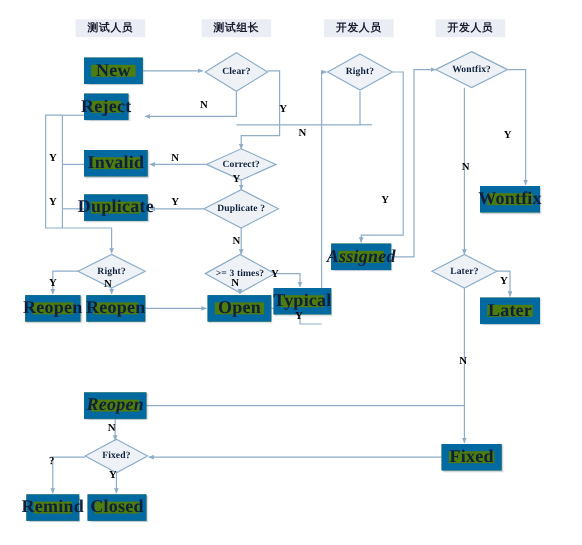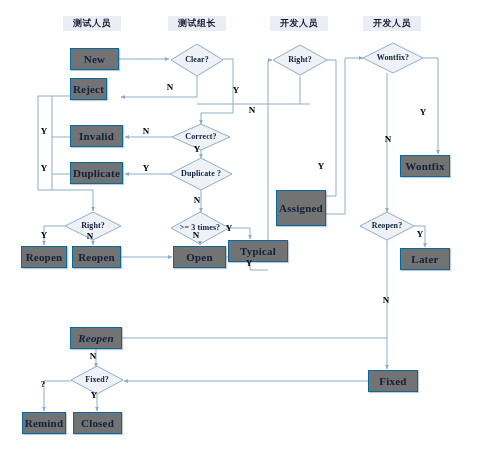--- a/index.html
+++ b/index.html
@@ -20,25 +20,25 @@
     font-weight:700;
     text-align:center;
     line-height:15px;
     height:15px;
     letter-spacing:0.5px;
     white-space:nowrap;
   }
 
   .node-box{
     position:absolute;
-    background:#737373;
-    border:1px solid #0369a1;
+    background:#4d7c0f;
+    border:6px solid #0369a1;
     box-sizing:border-box;
     color:#10203a;
-    font-size:11px;
+    font-size:15px;
     font-weight:700;
     display:flex;
     align-items:center;
     justify-content:center;
     text-align:center;
     box-shadow:1px 1px 1px rgba(120,140,160,.45);
     letter-spacing:.2px;
   }
 
   .node-diamond-label{
@@ -170,38 +170,38 @@
       <div class="swimlane-header" style="left: 363px; top: 16px; width: 58px;">开发人员</div>
     </div>
   <div id="boxes-layer">
       <div class="node-box" style="left: 70px; top: 48px; width: 49px; height: 22px;">New</div>
       <div class="node-box" style="left: 70px; top: 78px; width: 37px; height: 22px; text-align: right;">Reject</div>
       <div class="node-box" style="left: 70px; top: 125px; width: 53px; height: 22px;">Invalid</div>
       <div class="node-box" style="left: 70px; top: 162px; width: 53px; height: 22px;">Duplicate</div>
       <div class="node-box" style="left: 21px; top: 246px; width: 46px; height: 22px;">Reopen</div>
       <div class="node-box" style="left: 72px; top: 246px; width: 49px; height: 22px;">Reopen</div>
       <div class="node-box" style="left: 173px; top: 246px; width: 53px; height: 22px;">Open</div>
-      <div class="node-box" style="left: 228px; top: 240px; width: 60px; height: 22px;">Typical</div>
-      <div class="node-box" style="left: 276px; top: 190px; width: 50px; height: 36px;">Assigned</div>
+      <div class="node-box" style="left: 228px; top: 240px; width: 48px; height: 22px;">Typical</div>
+      <div class="node-box" style="left: 276px; top: 203px; width: 50px; height: 22px; font-style: italic;">Assigned</div>
       <div class="node-box" style="left: 400px; top: 155px; width: 50px; height: 22px;">Wontfix</div>
       <div class="node-box" style="left: 400px; top: 248px; width: 50px; height: 22px;">Later</div>
       <div class="node-box" style="left: 70px; top: 327px; width: 52px; height: 22px; font-style: italic;">Reopen</div>
       <div class="node-box" style="left: 368px; top: 370px; width: 50px; height: 22px;">Fixed</div>
       <div class="node-box" style="left: 22px; top: 412px; width: 44px; height: 22px;">Remind</div>
       <div class="node-box" style="left: 73px; top: 412px; width: 49px; height: 22px;">Closed</div>
     </div>
   <div id="diamond-labels-layer">
       <div class="node-diamond-label" style="left: 171px; top: 53px; width: 52px; height: 14px;">Clear?</div>
       <div class="node-diamond-label" style="left: 172px; top: 130px; width: 58px; height: 14px;">Correct?</div>
       <div class="node-diamond-label" style="left: 170px; top: 167px; width: 62px; height: 14px;">Duplicate ?</div>
       <div class="node-diamond-label" style="left: 171px; top: 221px; width: 58px; height: 14px;">&gt;= 3 times?</div>
       <div class="node-diamond-label" style="left: 65px; top: 219px; width: 56px; height: 14px;">Right?</div>
       <div class="node-diamond-label" style="left: 273px; top: 53px; width: 54px; height: 14px;">Right?</div>
       <div class="node-diamond-label" style="left: 363px; top: 51px; width: 60px; height: 14px;">Wontfix?</div>
-      <div class="node-diamond-label" style="left: 360px; top: 219px; width: 54px; height: 14px;">Reopen?</div>
+      <div class="node-diamond-label" style="left: 360px; top: 219px; width: 54px; height: 14px;">Later?</div>
       <div class="node-diamond-label" style="left: 71px; top: 373px; width: 52px; height: 14px;">Fixed?</div>
     </div>
   <div id="edge-labels-layer">
       <div class="edge-label" style="left: 165px; top: 83px; width: 10px;">N</div>
       <div class="edge-label" style="left: 231px; top: 86px; width: 10px;">Y</div>
       <div class="edge-label" style="left: 247px; top: 106px; width: 10px;">N</div>
       <div class="edge-label" style="left: 141px; top: 127px; width: 10px;">N</div>
       <div class="edge-label" style="left: 39px; top: 127px; width: 10px;">Y</div>
       <div class="edge-label" style="left: 192px; top: 145px; width: 10px;">Y</div>
       <div class="edge-label" style="left: 141px; top: 164px; width: 10px;">Y</div>

